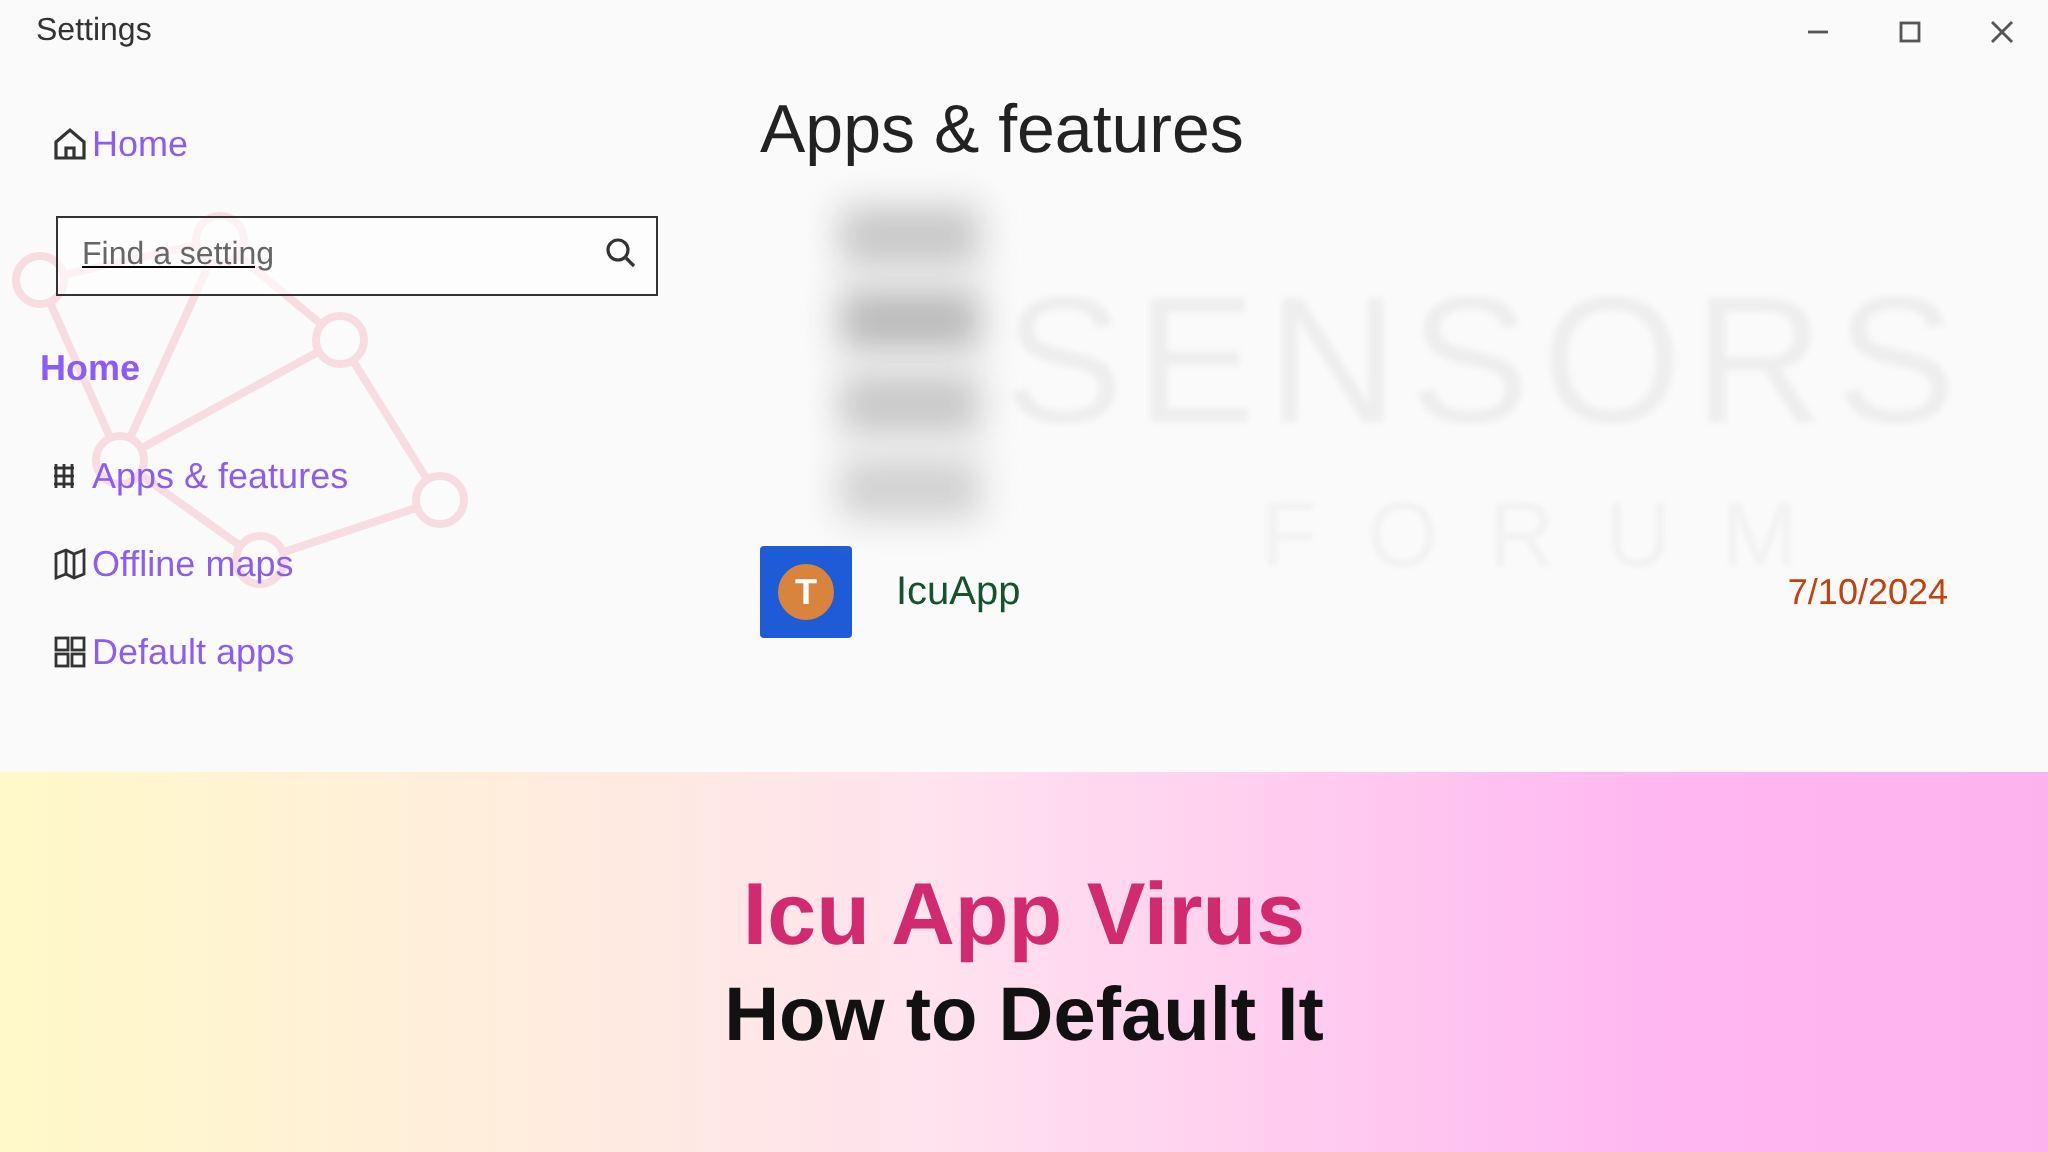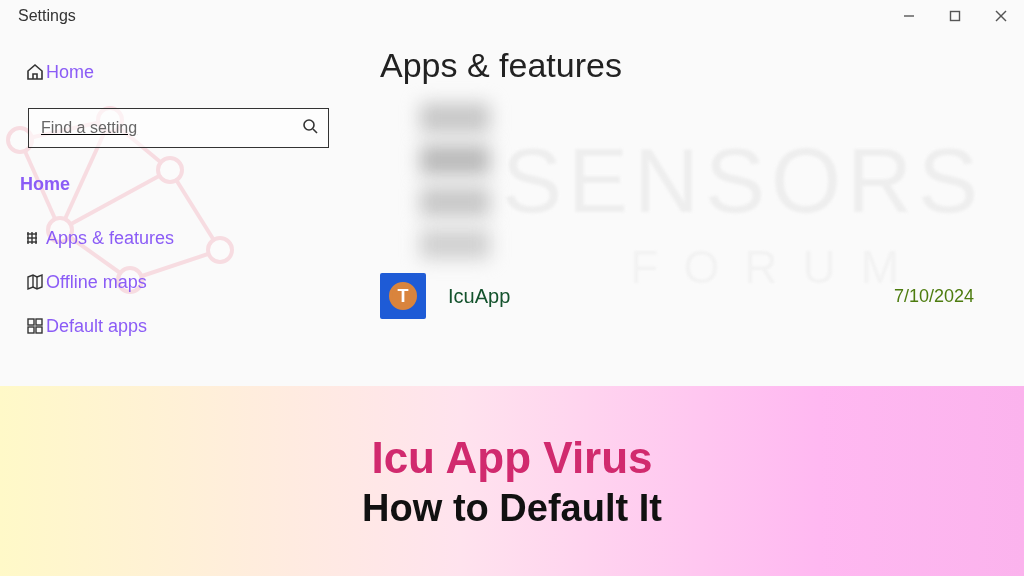--- a/index.html
+++ b/index.html
@@ -126,21 +126,21 @@
   color:#fff; font-size:18px; font-weight:700;
 }
 .app-name {
   font-size: 20px;
   color: #14532d;
   margin-left: 22px;
   flex: 1;
 }
 .app-date {
   font-size: 18px;
-  color: #4d7c0f;
+  color: #c2410c;
 }
 
 
 .wm-text {
   position: absolute;
   top: 130px; right: 40px;
   font-size: 90px;
   font-weight: 300;
   letter-spacing: 6px;
   color: #e9e9e9;

